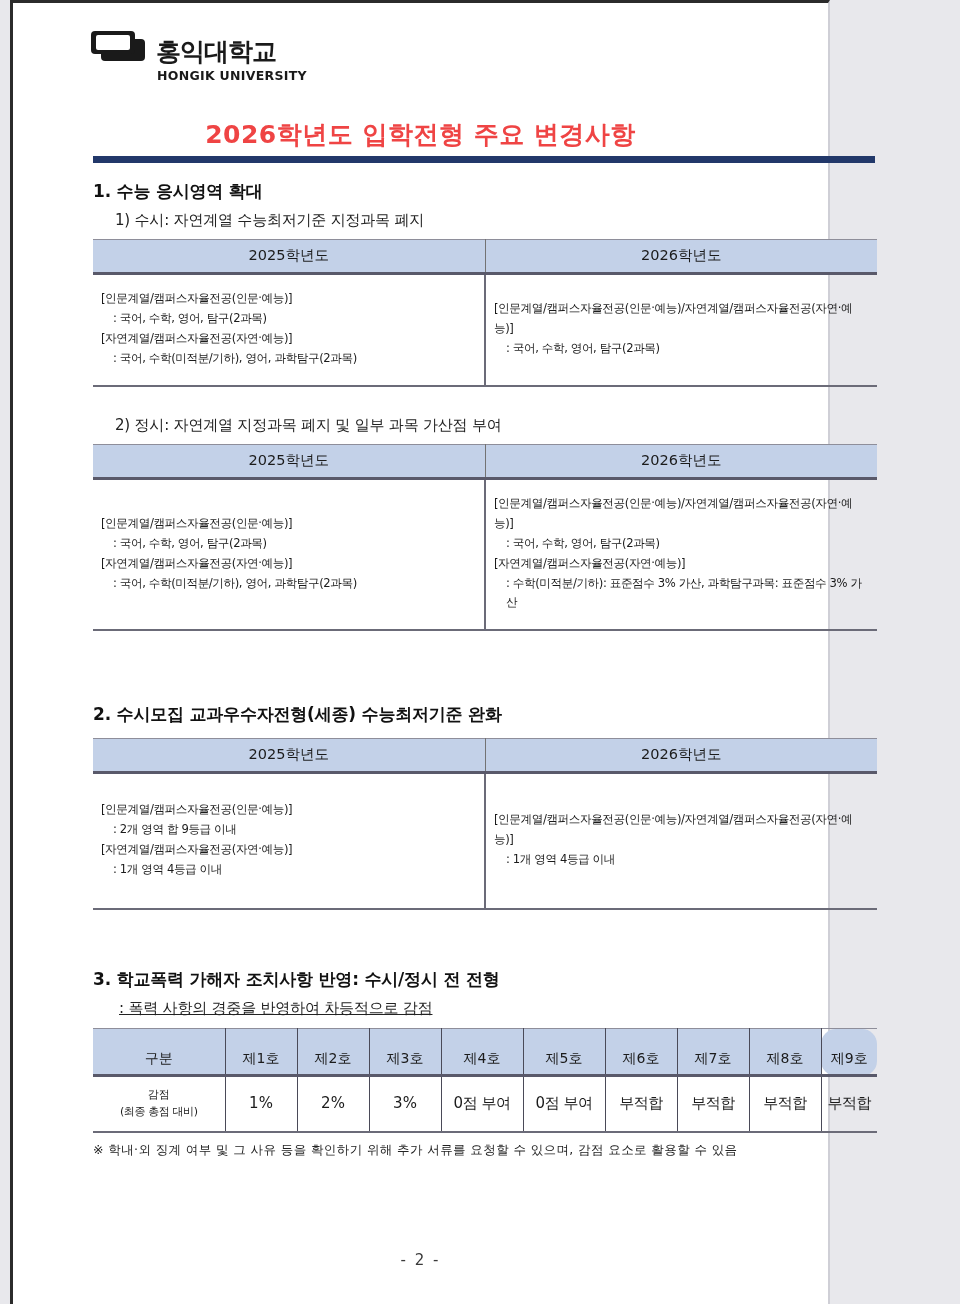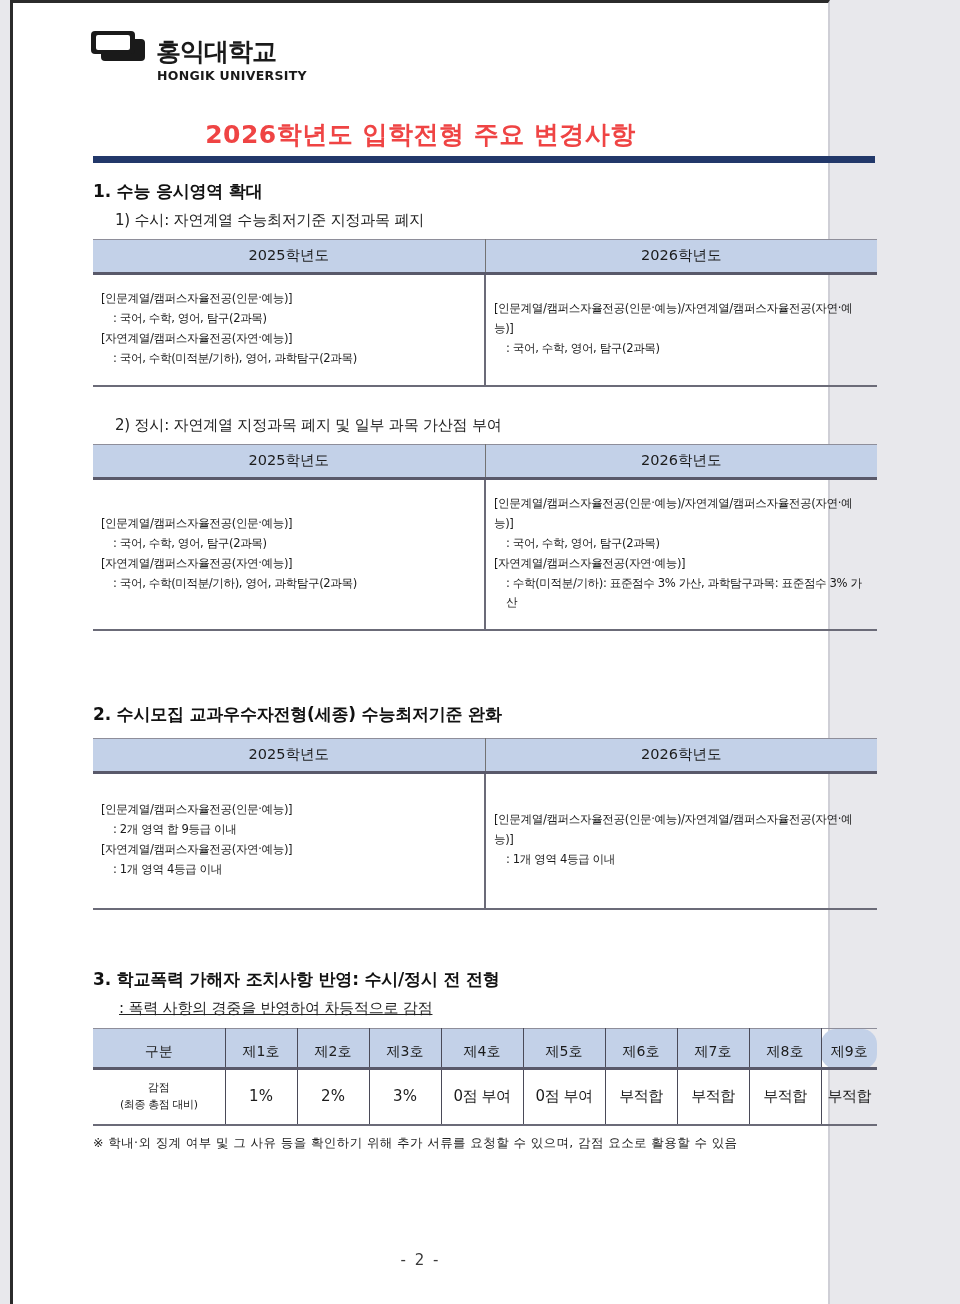--- a/index.html
+++ b/index.html
@@ -177,21 +177,21 @@
     table-layout: fixed;
   }
   table.pen th {
     background: #c3d1e8;
     border-top: 1px solid #8e8e9a;
     border-bottom: 3px solid #59596a;
     border-right: 1px solid #4a4a58;
     font-size: 14px;
     font-weight: normal;
     color: #1b1b1b;
-    padding: 14px 0 6px 0;
+    padding: 21px 0 6px 0;
     text-align: center;
   }
   table.pen th:last-child { border-right: none; border-radius: 15px; }
   table.pen td {
     border-bottom: 2px solid #6b6b78;
     border-right: 1px solid #4a4a58;
     text-align: center;
     font-size: 15px;
     color: #1b1b1b;
     padding: 10px 0 12px 0;

